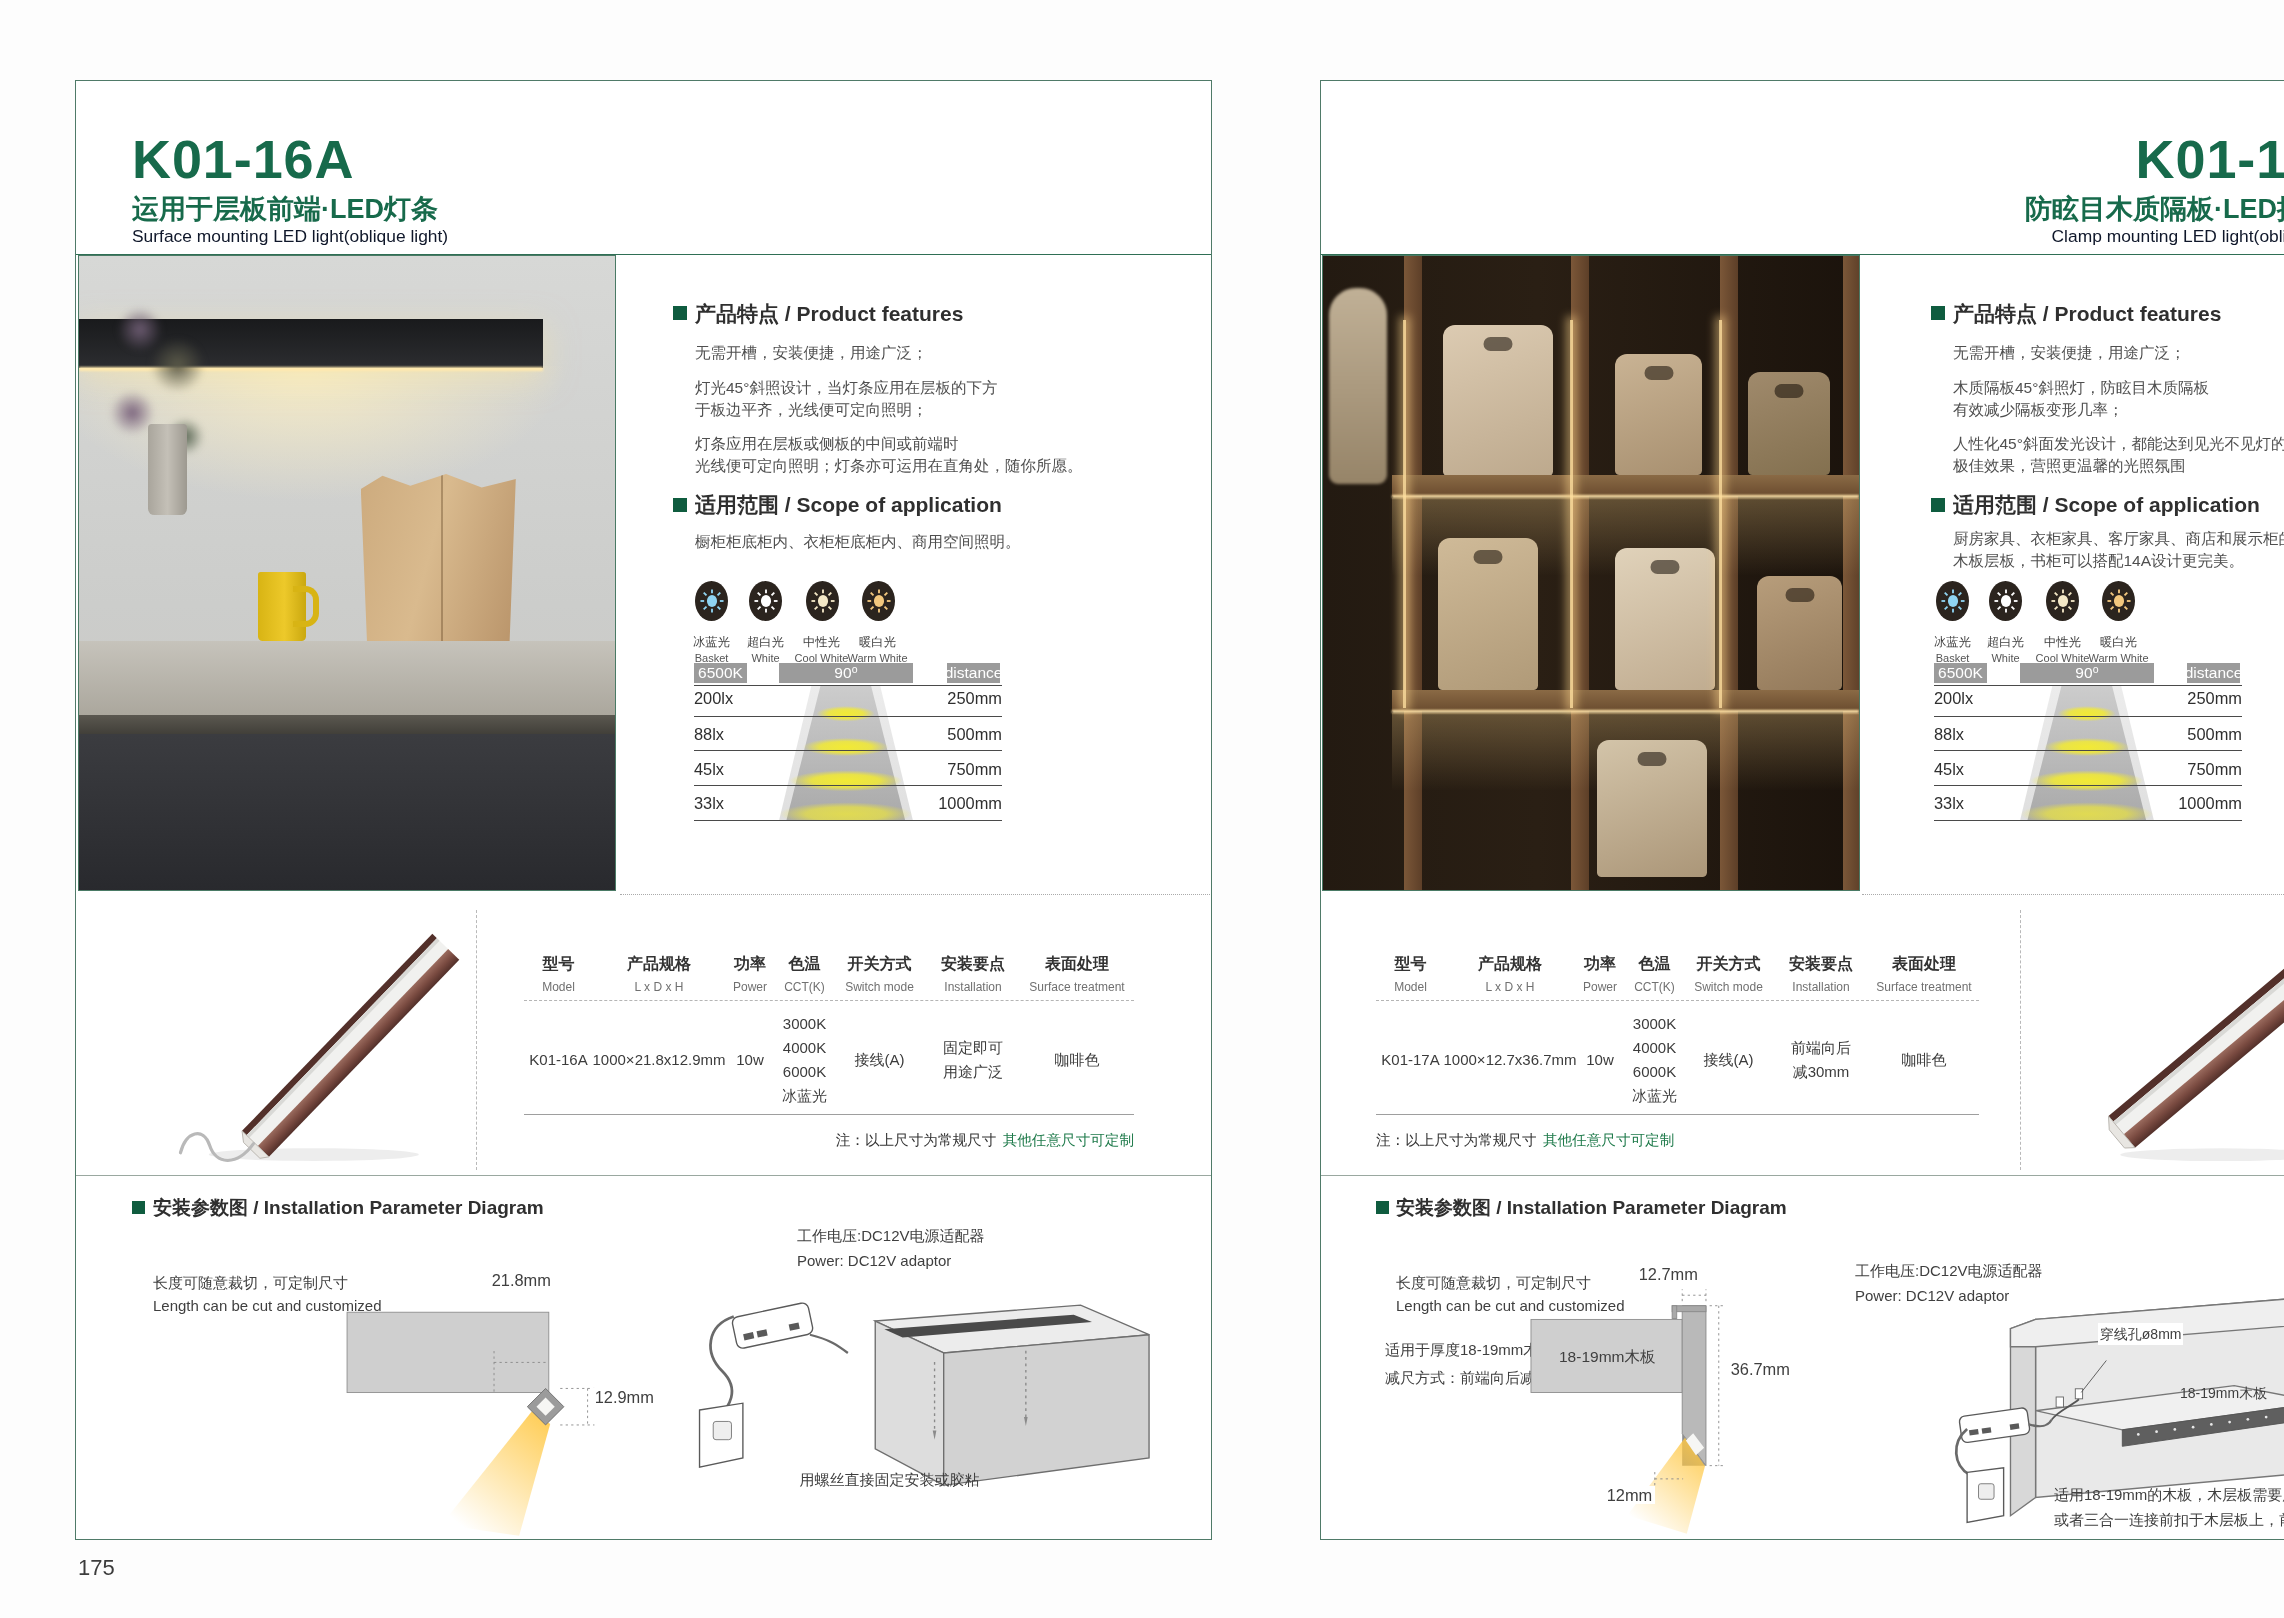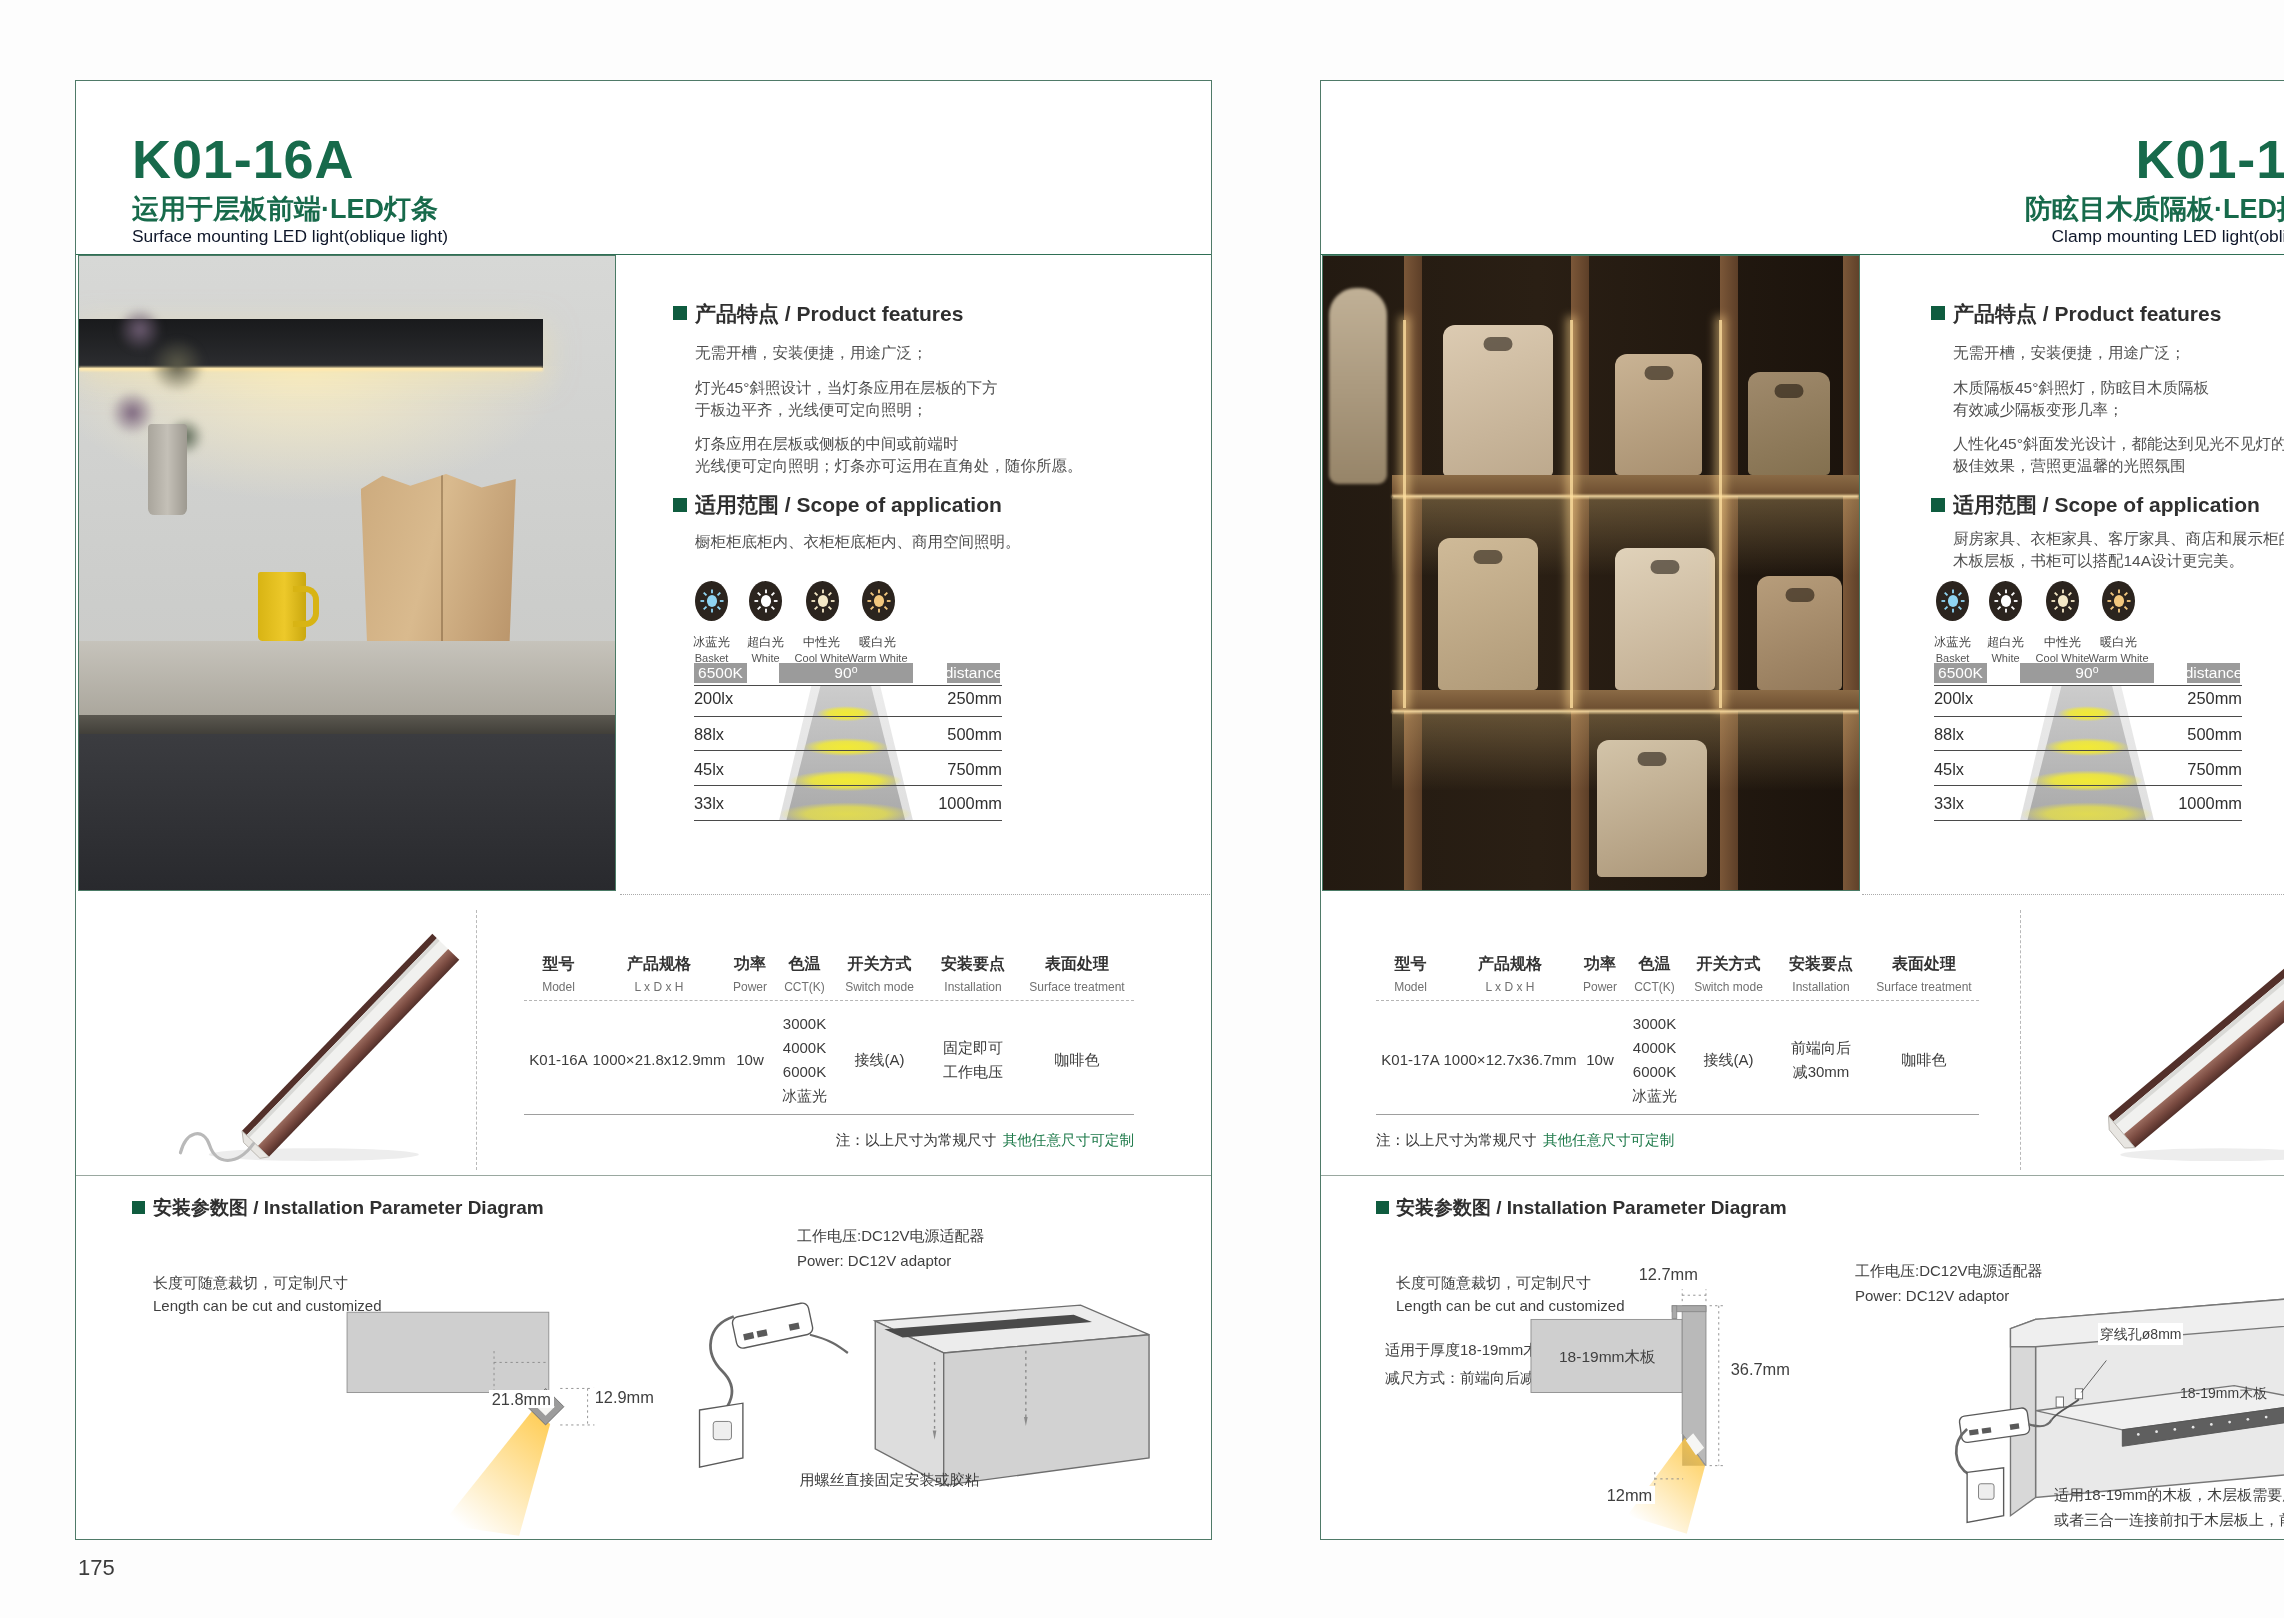--- a/index.html
+++ b/index.html
@@ -286,21 +286,21 @@
         <span>3000K</span>
         <span>4000K</span>
         <span>6000K</span>
         <span>冰蓝光</span>
       </div>
       <div class="col" style="width:91px;">
           <span>接线(A)</span>
         </div>
       <div class="col" style="width:96px;">
         <span>固定即可</span>
-        <span>工作电压</span>
+        <span>用途广泛</span>
       </div>
       <div class="col" style="width:112px;">
           <span>咖啡色</span>
         </div>
     </div>
     <div class="solid-h" style="left:448px;top:1033px;width:610px;"></div>
     <div class="abs note" style="left:448px;top:1052px;width:610px;text-align:right;">
       <span class="nb">注：以上尺寸为常规尺寸</span><span class="ng">其他任意尺寸可定制</span>
     </div>
 
@@ -317,21 +317,21 @@
         <line x1="355" y1="165" x2="475" y2="165"></line>
         <line x1="355" y1="140" x2="355" y2="231"></line>
         <line x1="560" y1="222" x2="560" y2="302"></line>
         <line x1="500" y1="222" x2="575" y2="222"></line>
         <line x1="500" y1="302" x2="575" y2="302"></line>
       </g>
       <polygon points="438,272 240,520 410,545 478,300" fill="url(#beamGrad)"></polygon>
       <polygon points="468,222 508,262 468,302 428,262" fill="#9b9b9b" stroke="#6f6f6f" stroke-width="2"></polygon>
       <polygon points="448,262 468,242 488,262 468,282" fill="#f6f6f4"></polygon>
     </svg>
-    <div class="dim" style="left:413px;top:1309px;">21.8mm</div>
+    <div class="dim" style="left:413px;top:1190px;">21.8mm</div>
     <div class="dim" style="left:516px;top:1307px;">12.9mm</div>
 
     <div class="abs small-cn" style="left:721px;top:1144px;">工作电压:DC12V电源适配器</div>
     <div class="abs small-cn" style="left:721px;top:1169px;">Power: DC12V adaptor</div>
     <svg class="abs" style="left:603px;top:1185px;" width="502" height="247" viewBox="0 0 1100 540">
 
       <g transform="rotate(-12 205 130)">
         <rect x="120" y="95" width="170" height="70" rx="14" fill="#ffffff" stroke="#5a5a5a" stroke-width="3"></rect>
         <rect x="138" y="135" width="22" height="14" fill="#5a5a5a"></rect>
           <rect x="168" y="135" width="22" height="14" fill="#5a5a5a"></rect>

